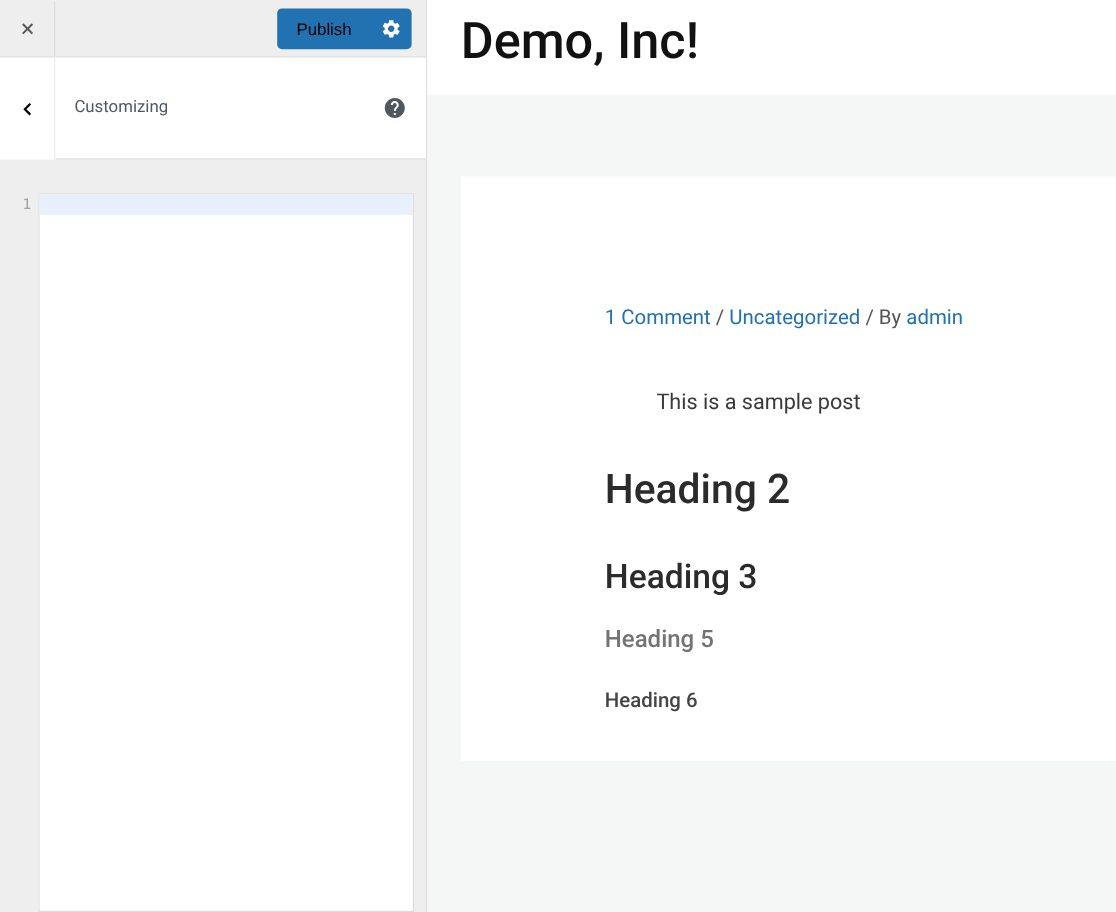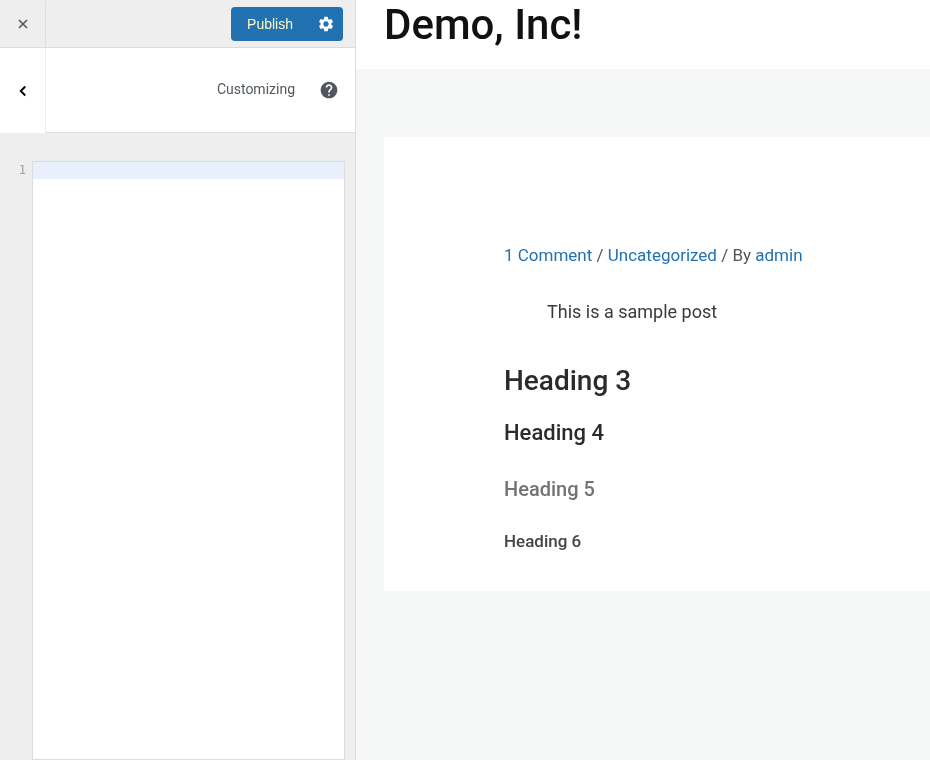--- a/index.html
+++ b/index.html
@@ -40,21 +40,21 @@
     .topbar-spacer { flex: 1; }
     .publish-group {
       display: flex;
       align-items: center;
       background: #2271b1;
       border-radius: 4px;
       margin-right: 12px;
       overflow: hidden;
     }
     .publish-btn {
-      color: #fef9c3;
+      color: #000000;
       padding: 8px 16px;
       font-size: 14px;
       font-weight: 500;
       cursor: pointer;
       border: none;
       background: transparent;
     }
     .gear-btn {
       width: 34px;
       height: 34px;
@@ -66,21 +66,20 @@
     }
     .gear-btn svg { width: 18px; height: 18px; }
     .section-header {
       display: flex;
       align-items: center;
       background: #fff;
       margin-left: 46px;
       height: 85px;
       border-bottom: 1px solid #ddd;
       position: relative;
-      text-align: right;
     }
     .back-btn {
       position: absolute;
       left: -46px;
       top: 0;
       width: 46px;
       height: 85px;
       display: flex;
       align-items: center;
       justify-content: center;
@@ -145,21 +144,21 @@
       background: #e8f0fe;
     }
     .preview {
       flex: 1;
       background: #f5f6f6;
       overflow-y: auto;
       position: relative;
     }
     .site-title-bar {
       background: #fff;
-      padding: 0 28px 20px;
+      padding: 10px 28px 20px;
     }
     .site-title {
       font-size: 42px;
       font-weight: 500;
       color: #111;
     }
     .spacer-gap { height: 68px; }
     .content-card {
       background: #fff;
       margin-left: 28px;
@@ -167,21 +166,21 @@
     }
     .post-title {
       font-size: 40px;
       color: #2b2b2b;
       font-weight: 500;
       margin-bottom: 8px;
     }
     .meta-line {
       font-size: 17px;
       color: #555;
-      margin-bottom: 36px;
+      margin-bottom: 50px;
     }
     .meta-link { color: #2271b1; cursor: pointer; }
     .meta-sep { color: #555; }
     .meta-byline { color: #555; }
     .sample-text {
       font-size: 18px;
       color: #3a3a3a;
       margin-bottom: 42px;
       margin-left: 43px;
     }
@@ -246,18 +245,18 @@
   <div class="spacer-gap"></div>
   <div class="content-card">
     <div class="meta-line">
       <span class="meta-link">1 Comment</span>
       <span class="meta-sep">/</span>
       <span class="meta-link">Uncategorized</span>
       <span class="meta-sep">/</span>
       <span class="meta-byline">By </span><span class="meta-link">admin</span>
     </div>
     <div class="sample-text">This is a sample post</div>
+    <div class="h2">Heading 2</div>
     <div class="h3">Heading 3</div>
-    <div class="h4">Heading 4</div>
     <div class="h5">Heading 5</div>
     <div class="h6">Heading 6</div>
   </div>
 </div>
 
 </body></html>

